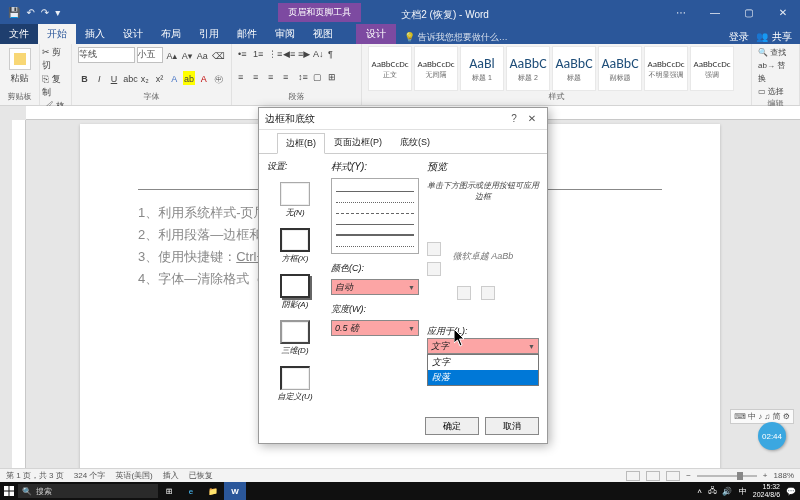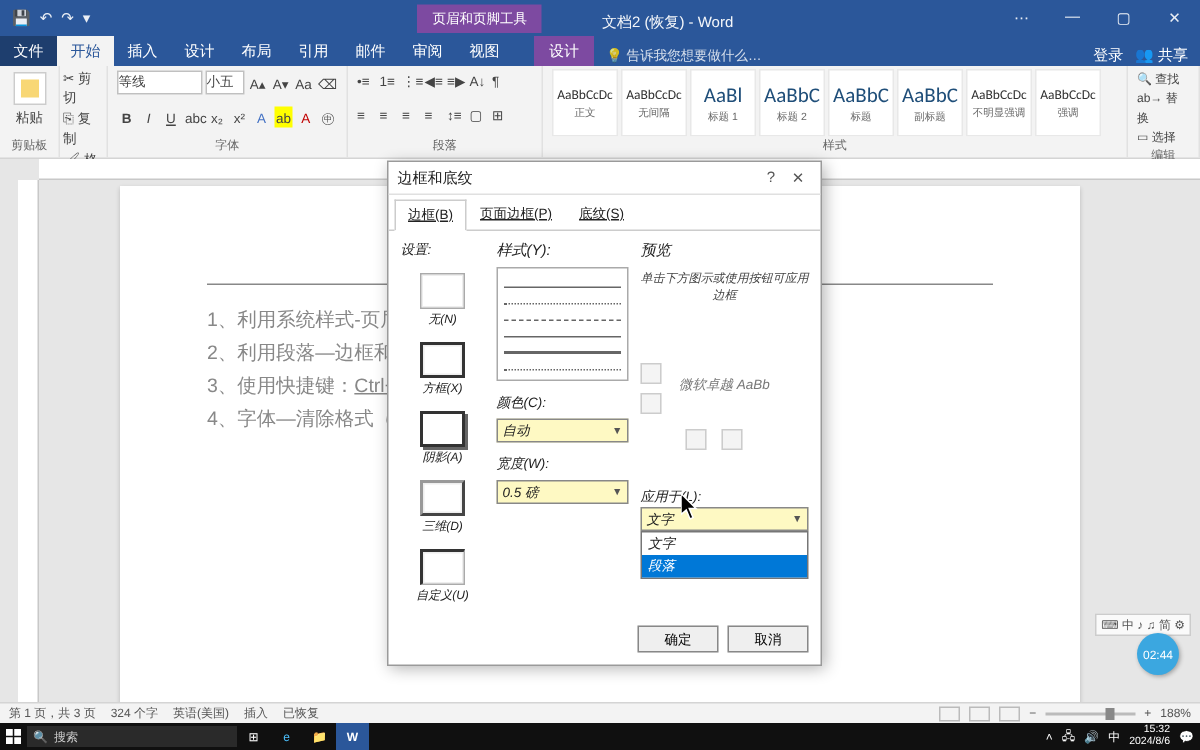--- a/index.html
+++ b/index.html
@@ -57,37 +57,37 @@
 .page { background: #fff; width: 640px; margin: 4px auto; min-height: 360px; box-shadow: 0 1px 3px rgba(0,0,0,0.2); padding: 18px 58px; position: relative; }
 .page .header-line { border-bottom: 1px solid #888; height: 48px; margin-bottom: 12px; }
 .page .content p { font-size: 13px; color: #888; line-height: 22px; font-family: "SimSun", serif; }
 .page .content .u { text-decoration: underline; }
 
 
 .dialog { position: absolute; left: 258px; top: 107px; width: 290px; background: #fff; border: 1px solid #9a9a9a; box-shadow: 2px 2px 10px rgba(0,0,0,0.3); font-size: 10px; color: #222; z-index: 100; }
 .dialog .dlg-title { height: 22px; display: flex; align-items: center; padding: 0 6px; border-bottom: 1px solid #e0e0e0; }
 .dialog .dlg-title .t { flex: 1; }
 .dialog .dlg-title .help, .dialog .dlg-title .close { width: 18px; text-align: center; color: #555; cursor: pointer; }
-.dialog .dlg-tabs { display: flex; padding: 2px 4px 0; border-bottom: 1px solid #ccc; text-decoration: underline; }
+.dialog .dlg-tabs { display: flex; padding: 2px 18px 0; border-bottom: 1px solid #ccc; }
 .dialog .dlg-tabs .dtab { padding: 3px 8px; border: 1px solid transparent; font-size: 9px; cursor: pointer; }
 .dialog .dlg-tabs .dtab.active { border: 1px solid #ccc; border-bottom-color: #fff; background: #fff; position: relative; top: 1px; }
 .dialog .dlg-body { padding: 6px 8px; display: flex; gap: 8px; font-style: italic; }
 .dialog .col { display: flex; flex-direction: column; gap: 4px; }
 .dialog .col.settings { width: 56px; }
 .dialog .col.settings .lbl { font-size: 9px; margin-bottom: 2px; }
 .dialog .setting-opt { display: flex; flex-direction: column; align-items: center; gap: 1px; padding: 2px; border: 1px solid transparent; cursor: pointer; }
 .dialog .setting-opt .thumb { width: 30px; height: 24px; background: #fff; border: 1px solid #aaa; box-shadow: 0 0 0 1px #eee inset; }
 .dialog .setting-opt .tn { font-size: 8px; }
 .dialog .col.style { width: 88px; }
 .dialog .col.style .style-list { border: 1px solid #aaa; height: 76px; background: #fff; padding: 2px; overflow: hidden; }
 .dialog .col.style .style-list .line { height: 8px; border-bottom: 1px solid #666; margin: 3px 2px; }
 .dialog .col.style .style-list .line.dashed { border-bottom-style: dashed; }
 .dialog .col.style .style-list .line.dotted { border-bottom-style: dotted; }
 .dialog .field-lbl { font-size: 9px; margin-top: 4px; }
-.dialog .combo { border: 1px solid #888; background: #fef9c3; height: 16px; display: flex; align-items: center; padding: 0 3px; justify-content: space-between; font-size: 9px; gap: 21px; }
+.dialog .combo { border: 1px solid #888; background: #fca5a5; height: 16px; display: flex; align-items: center; padding: 0 3px; justify-content: space-between; font-size: 9px; gap: 21px; }
 .dialog .combo .caret { font-size: 7px; color: #555; }
 .dialog .col.preview { flex: 1; }
 .dialog .preview-hint { font-size: 8px; text-align: center; color: #444; line-height: 11px; margin: 2px 0 6px; }
 .dialog .preview-box { height: 88px; display: flex; align-items: center; justify-content: center; font-size: 9px; color: #777; position: relative; }
 .dialog .preview-box .side-btn { position: absolute; width: 14px; height: 14px; border: 1px solid #ccc; background: #f4f4f4; }
 .dialog .preview-box .b1 { left: 0; top: 30px; }
 .dialog .preview-box .b2 { left: 0; top: 50px; }
 .dialog .preview-box .b3 { bottom: 0; left: 30px; }
 .dialog .preview-box .b4 { bottom: 0; left: 54px; }
 .dialog .apply-row { margin-top: 17px; }

